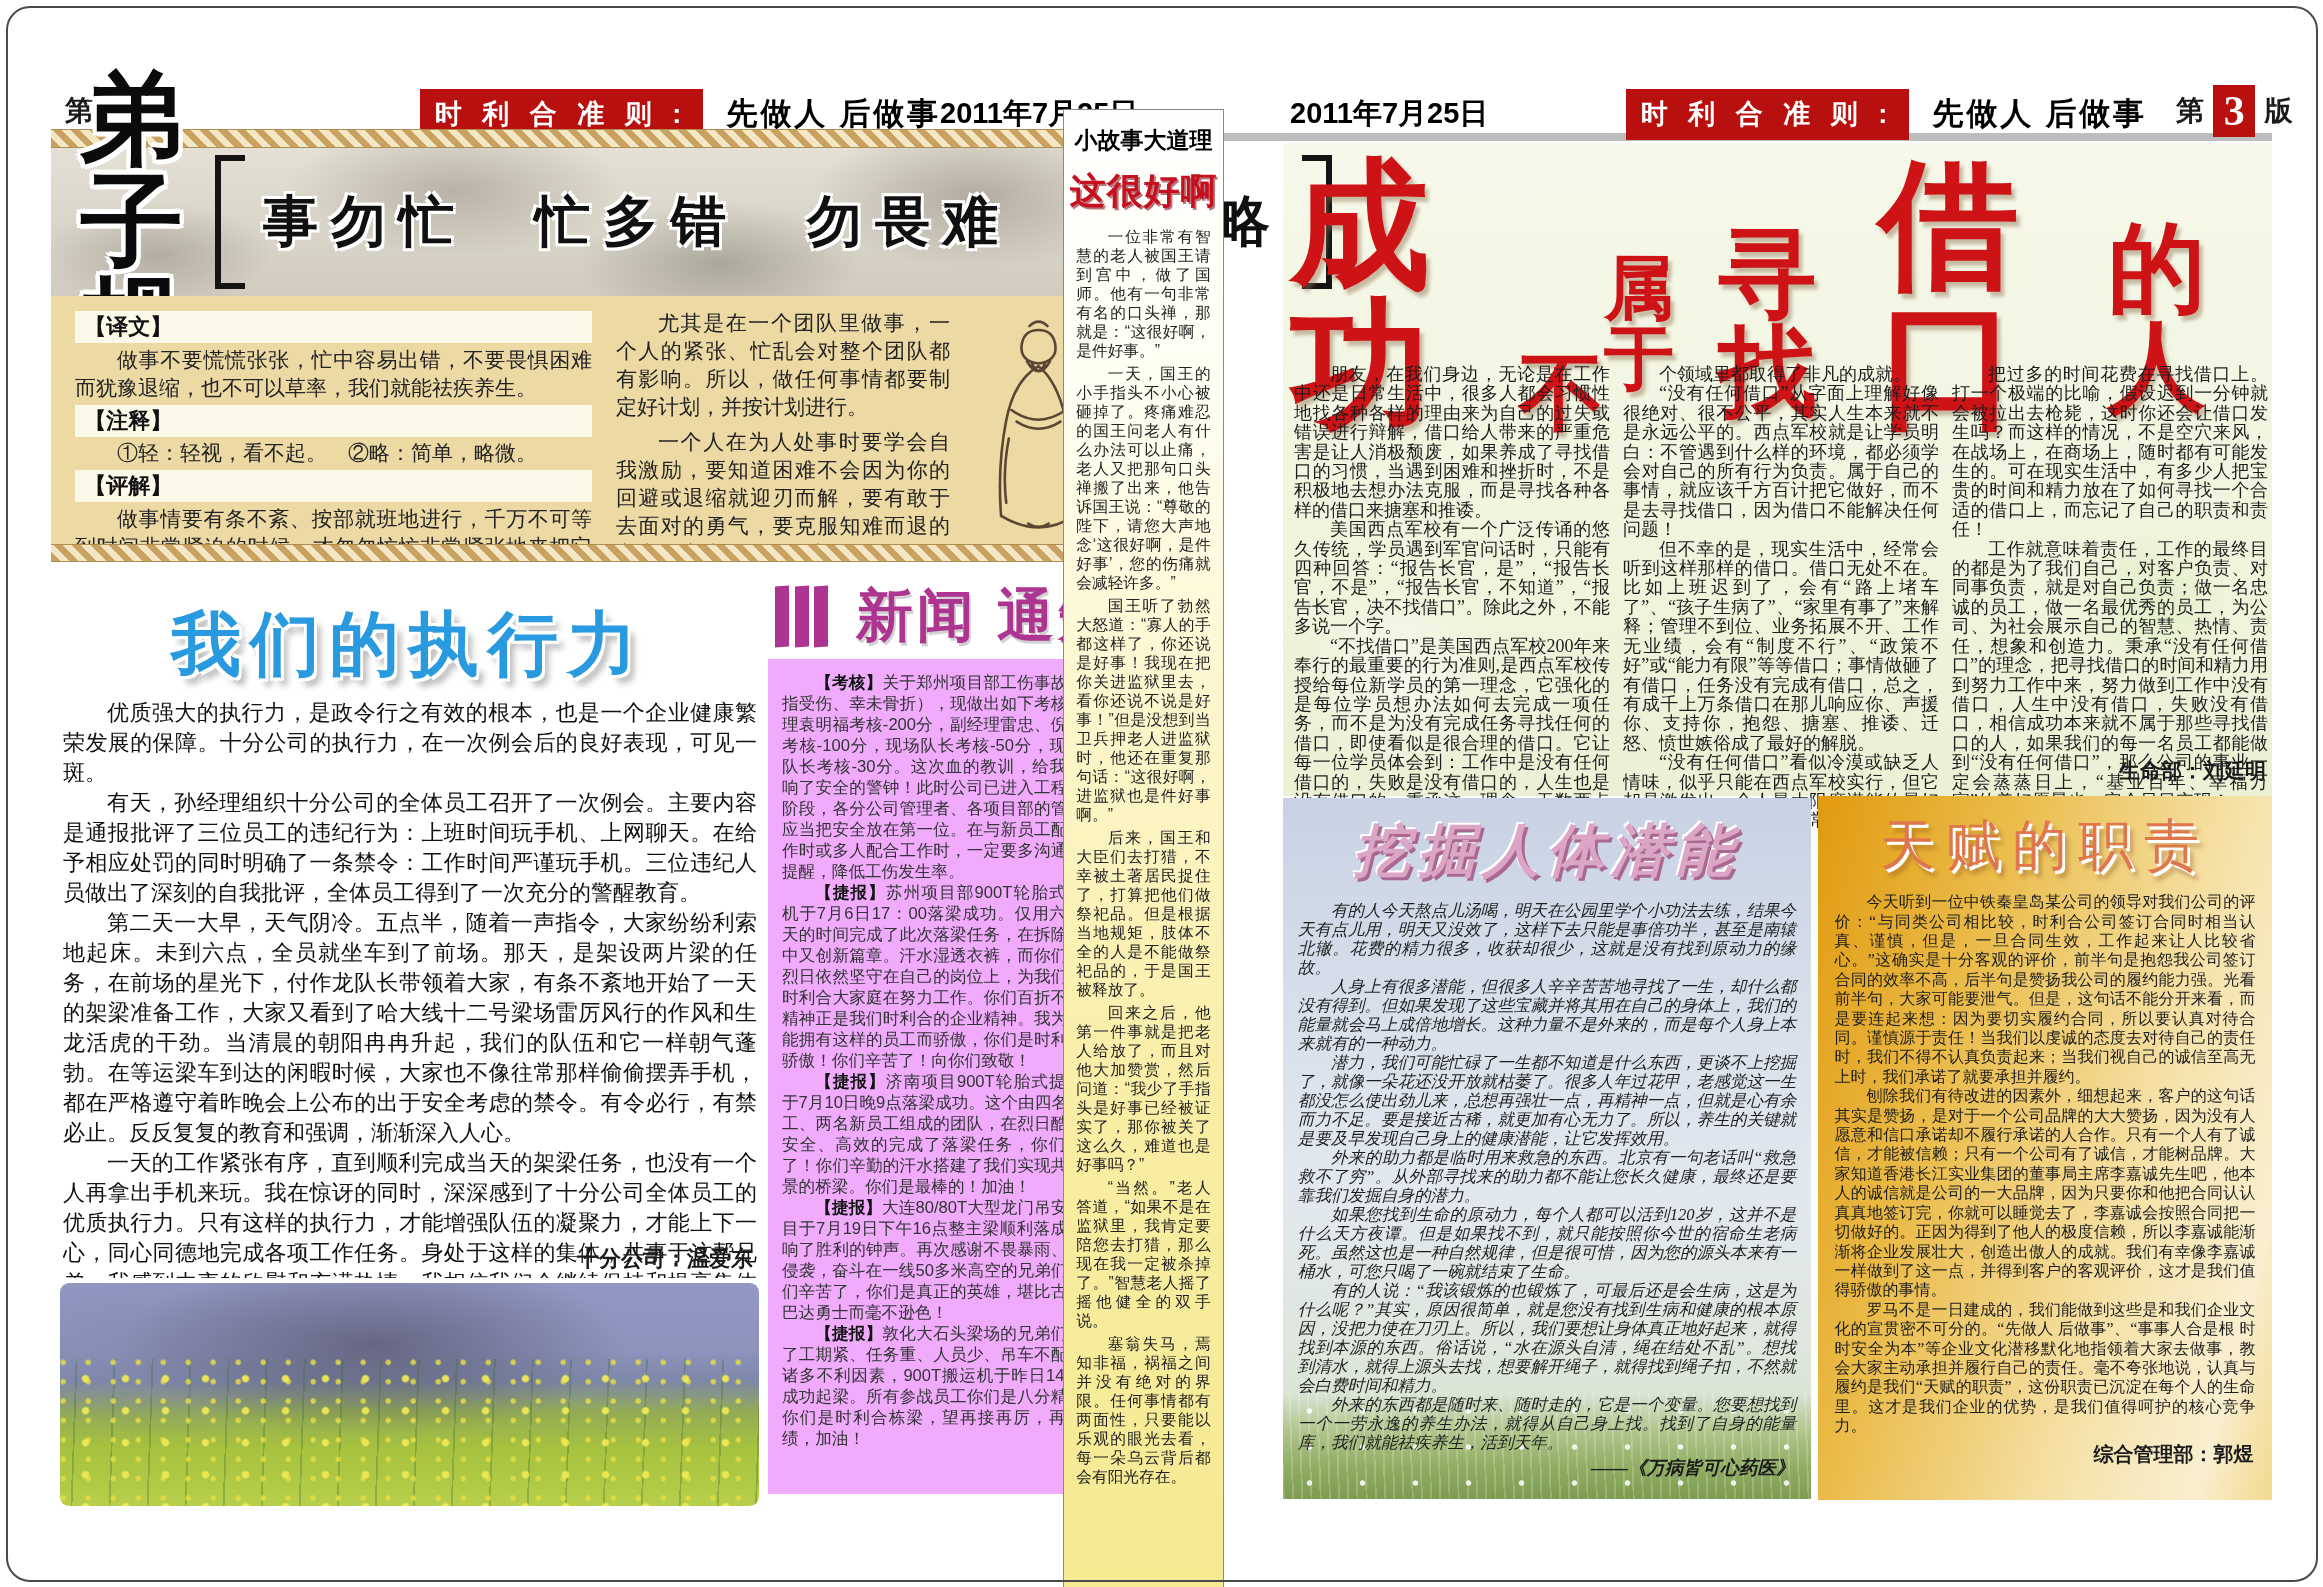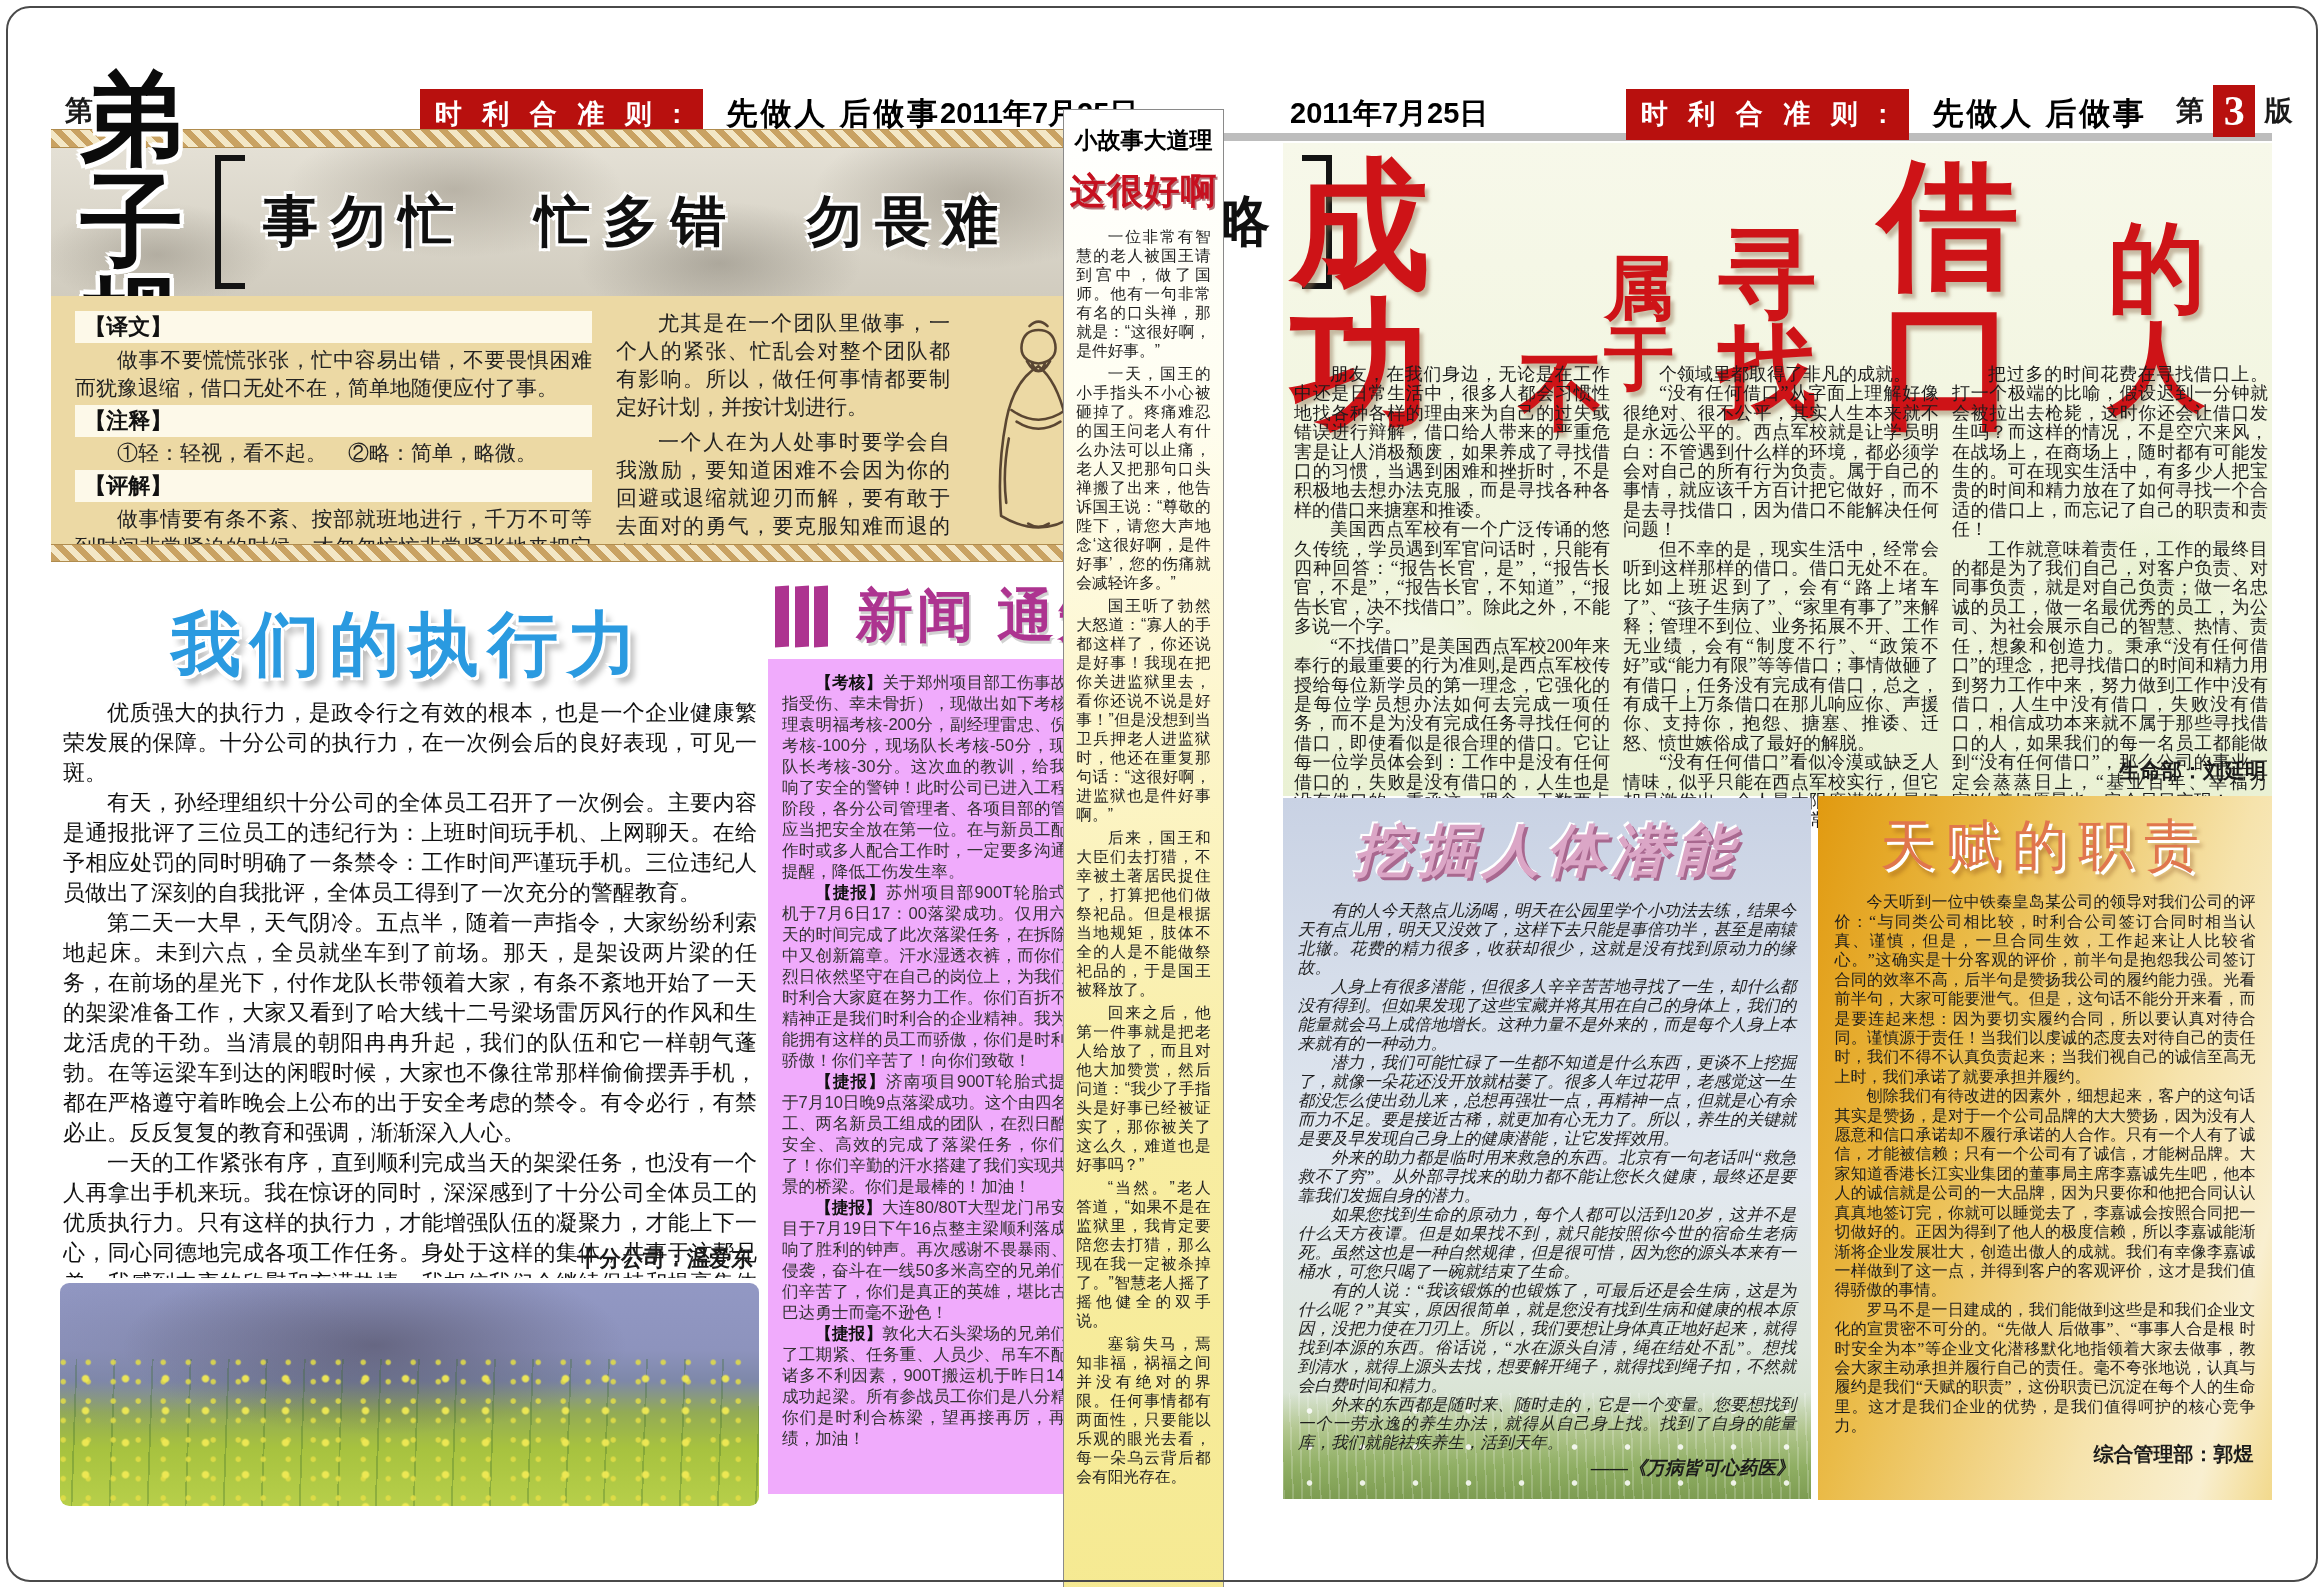--- a/index.html
+++ b/index.html
@@ -169,21 +169,21 @@
       <span class="dz-quotewrap">
         <span class="bracket open"></span>
         <span class="dz-quote">事勿忙　忙多错　勿畏难　勿轻略</span>
         <span class="bracket close"></span>
       </span>
     </div>
   </div>
   <div class="tan">
     <div class="dz-left">
       <div class="dz-bar">【译文】</div>
-      <div class="dz-text ind">做事不要慌慌张张，忙中容易出错，不要畏惧困难而犹豫退缩，借口无处不在，简单地随便应付了事。</div>
+      <div class="dz-text ind">做事不要慌慌张张，忙中容易出错，不要畏惧困难而犹豫退缩，也不可以草率，我们就能祛疾养生。</div>
       <div class="dz-bar">【注释】</div>
       <div class="dz-text ind">①轻：轻视，看不起。　②略：简单，略微。</div>
       <div class="dz-bar">【评解】</div>
       <div class="dz-text ind">做事情要有条不紊、按部就班地进行，千万不可等到时间非常紧迫的时候，才匆匆忙忙非常紧张地来把它完成。匆忙之中往往会做不好，也很容易忙中出错，</div>
     </div>
     <div class="dz-right">
         <p>尤其是在一个团队里做事，一个人的紧张、忙乱会对整个团队都有影响。所以，做任何事情都要制定好计划，并按计划进行。</p>
         <p>一个人在为人处事时要学会自我激励，要知道困难不会因为你的回避或退缩就迎刃而解，要有敢于去面对的勇气，要克服知难而退的心态，这才是正确的选择。</p>
       </div>
     <svg class="dz-confucius" width="129" height="217" viewBox="0 0 100 168" fill="none" stroke="#5a4632" stroke-width="2" stroke-linecap="round">

